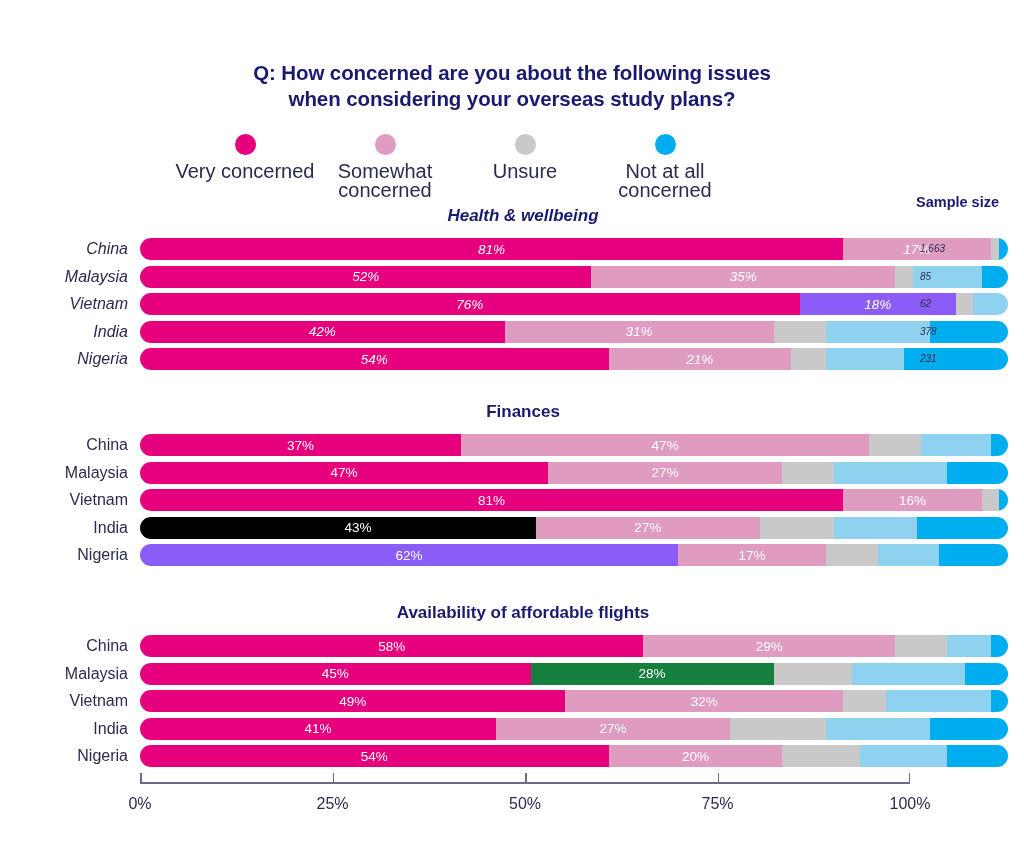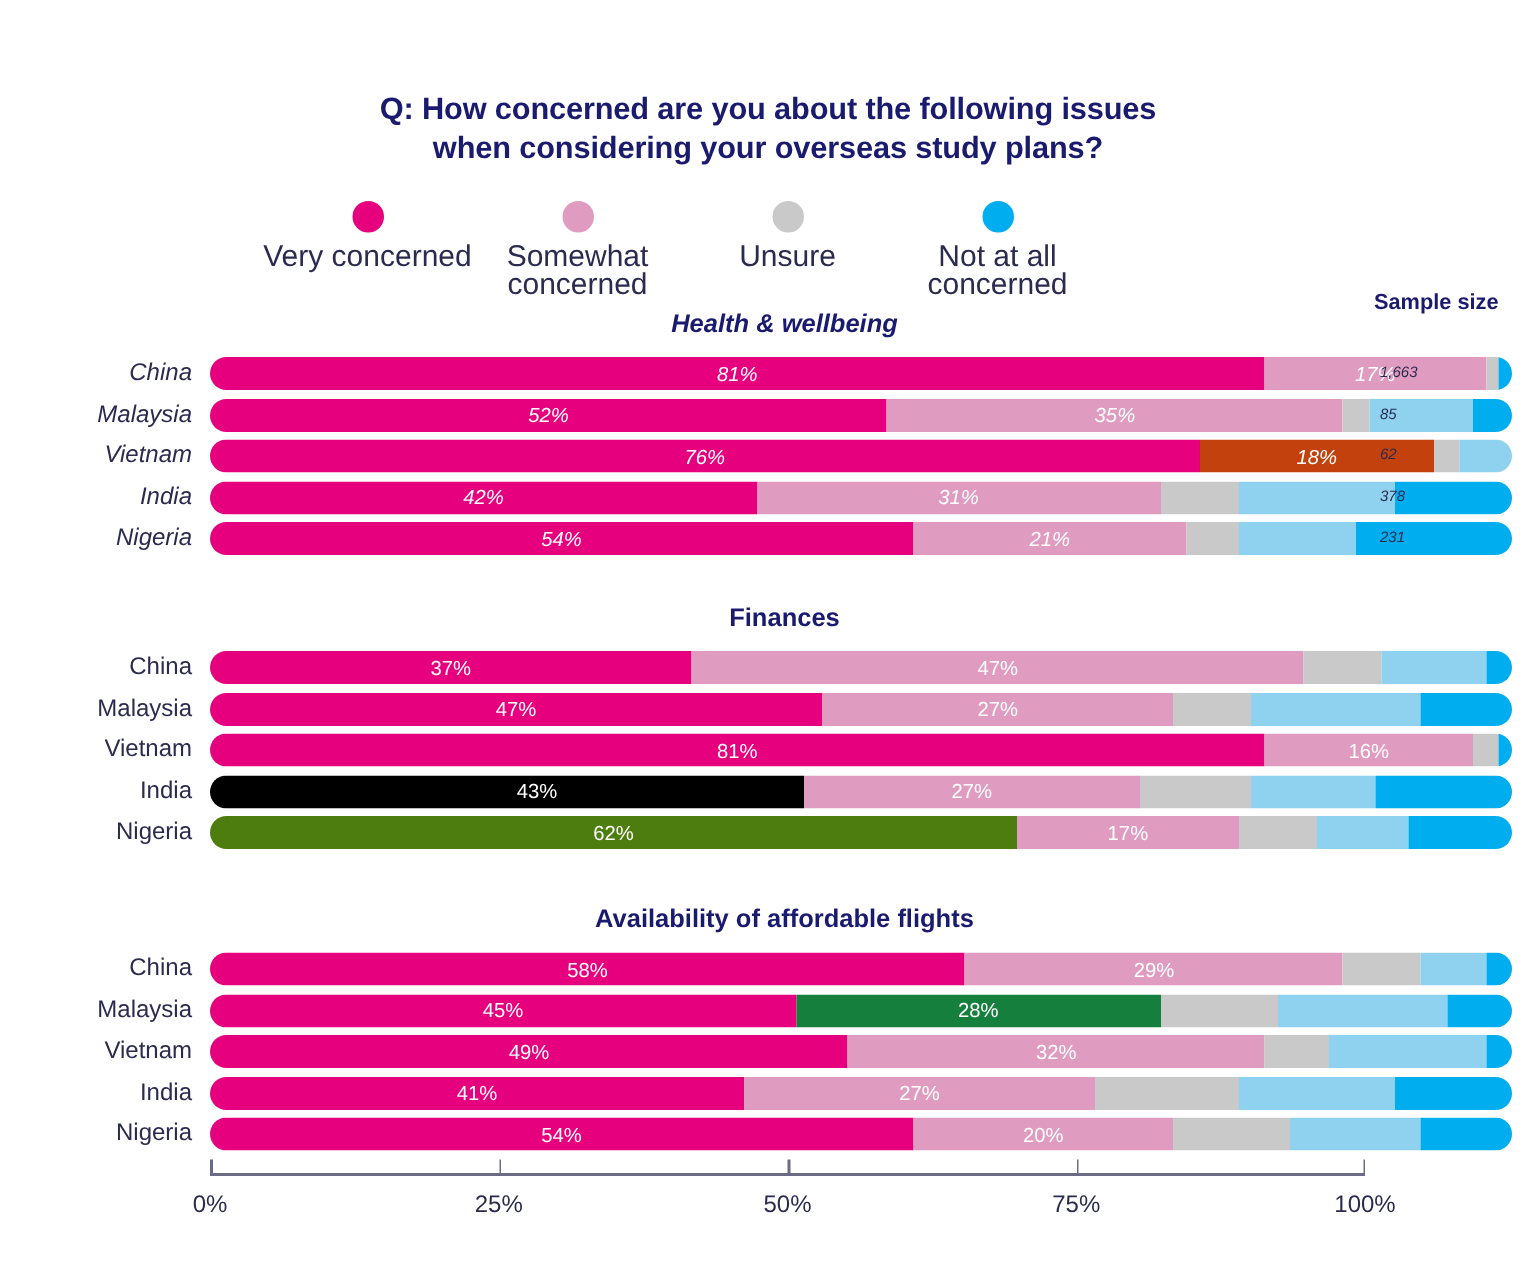--- a/index.html
+++ b/index.html
@@ -173,21 +173,21 @@
         <div class="seg" style="width: 3%; background: rgb(0, 174, 239);"></div>
       </div>
       <div class="sample">85</div>
     </div>
     <div class="row">
       <div class="row-label">Vietnam</div>
       <div class="bar">
         <div class="seg" style="width: 76%; background: rgb(230, 0, 126);">
           <span>76%</span>
         </div>
-        <div class="seg" style="width: 18%; background: #c2410c;">
+        <div class="seg" style="width: 18%; background: #8b5cf6;">
           <span>18%</span>
         </div>
         <div class="seg" style="width: 2%; background: rgb(201, 201, 201);"></div>
         <div class="seg" style="width: 4%; background: rgb(142, 210, 240);"></div>
       </div>
       <div class="sample">62</div>
     </div>
     <div class="row">
       <div class="row-label">India</div>
       <div class="bar">
@@ -272,21 +272,21 @@
           <span>27%</span>
         </div>
         <div class="seg" style="width: 9%; background: rgb(201, 201, 201);"></div>
         <div class="seg" style="width: 10%; background: rgb(142, 210, 240);"></div>
         <div class="seg" style="width: 11%; background: rgb(0, 174, 239);"></div>
       </div>
     </div>
     <div class="row">
       <div class="row-label">Nigeria</div>
       <div class="bar">
-        <div class="seg" style="width: 62%; background: #4d7c0f;">
+        <div class="seg" style="width: 62%; background: #8b5cf6;">
           <span>62%</span>
         </div>
         <div class="seg" style="width: 17%; background: rgb(224, 156, 192);">
           <span>17%</span>
         </div>
         <div class="seg" style="width: 6%; background: rgb(201, 201, 201);"></div>
         <div class="seg" style="width: 7%; background: rgb(142, 210, 240);"></div>
         <div class="seg" style="width: 8%; background: rgb(0, 174, 239);"></div>
       </div>
     </div>

